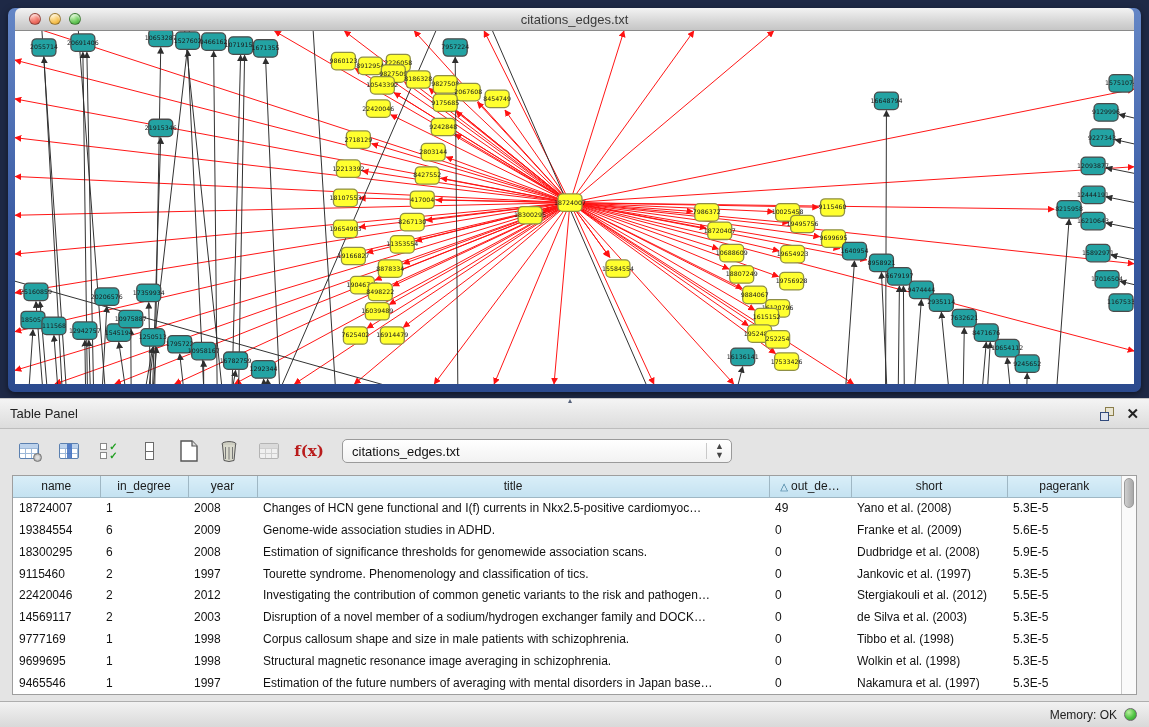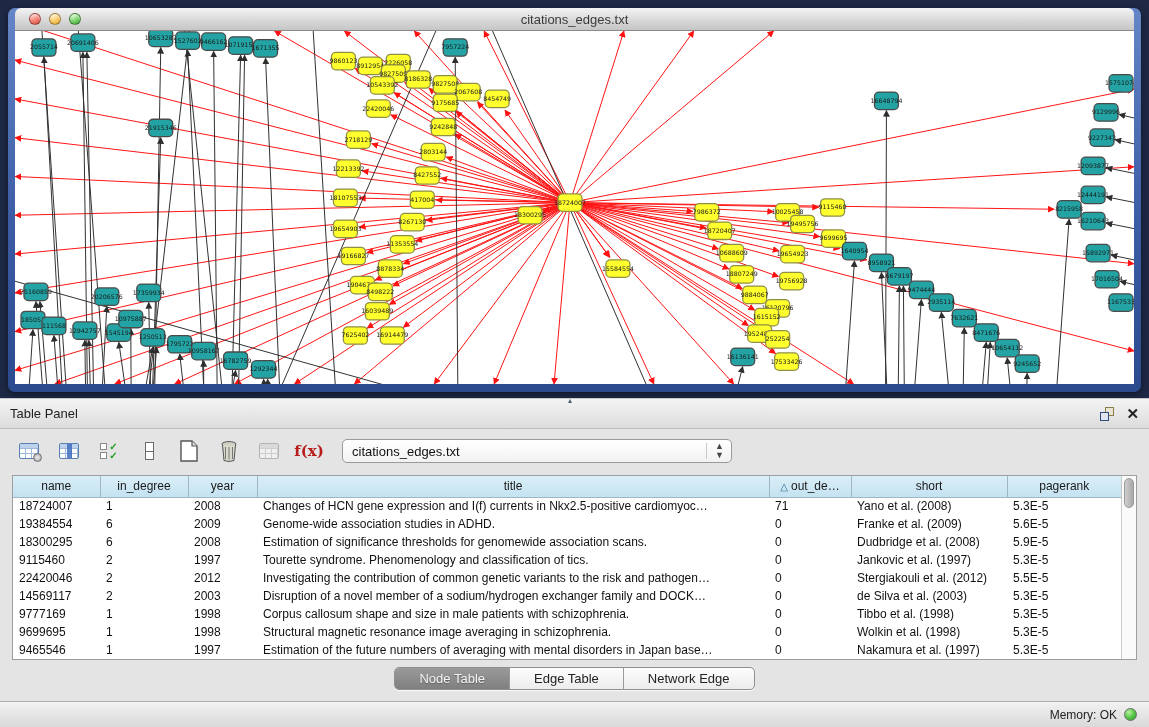--- a/index.html
+++ b/index.html
@@ -40,21 +40,21 @@
 
   .toolbar { height:44px; display:flex; align-items:center; gap:14px; padding:0 0 0 16px; background:#e4e4e4; }
   .tbtn { width:26px; height:26px; display:flex; align-items:center; justify-content:center; }
   .fx { font-family:"DejaVu Serif", serif; font-weight:bold; font-size:15px; color:#b91c1c; }
   .combo { width:390px; height:24px; margin-left:6px; background:linear-gradient(180deg,#ffffff,#f2f2f2);
     border:1px solid #9a9a9a; border-radius:5px; display:flex; align-items:center;
     font-size:13px; color:#111; padding-left:9px; position:relative; }
   .combo .arrows { position:absolute; right:7px; top:2px; font-size:9px; color:#444; line-height:9px; text-align:center; }
   .combo .div { position:absolute; right:24px; top:3px; bottom:3px; width:1px; background:#c9c9c9; }
 
-  .grid-wrap { margin:2px 12px 0 12px; height:185px; background:#fff;
+  .grid-wrap { margin:2px 12px 0 12px; height:220px; background:#fff;
     border:1px solid #9e9e9e; display:flex; }
   table.grid { border-collapse:collapse; table-layout:fixed; width:1108px; font-size:12px; color:#111; }
   table.grid th { background:linear-gradient(180deg,#d9eef8,#c4e2f1); border:1px solid #9fb7c4;
     border-top:none; height:21px; font-weight:normal; font-size:12px; color:#1a1a1a; text-align:center; overflow:hidden; white-space:nowrap; }
   table.grid th:first-child { border-left:none; }
   table.grid th:last-child { border-right:none;margin-left:24px; }
   table.grid td { height:16px; padding:0 4px 0 6px; white-space:nowrap; overflow:hidden;
     text-overflow:clip; border:none; }
   .sort-tri { color:#2e6f93; font-size:10px; margin-right:3px; }
   .vscroll { width:15px; background:#fafafa; border-left:1px solid #c9c9c9; position:relative; }
@@ -528,22 +528,22 @@
             <th><span class="sort-tri">△</span>out_de…</th>
             <th>short</th>
             <th>pagerank</th>
           </tr>
         </thead>
       <tbody>
           <tr>
             <td>18724007</td>
             <td>1</td>
             <td>2008</td>
-            <td>Changes of HCN gene expression and I(f) currents in Nkx2.5-positive cardiomyoc…</td>
-            <td>71</td>
+            <td>Changes of HCN gene functional and I(f) currents in Nkx2.5-positive cardiomyoc…</td>
+            <td>49</td>
             <td>Yano et al. (2008)</td>
             <td>5.3E-5</td>
           </tr>
           <tr>
             <td>19384554</td>
             <td>6</td>
             <td>2009</td>
             <td>Genome-wide association studies in ADHD.</td>
             <td>0</td>
             <td>Franke et al. (2009)</td>

